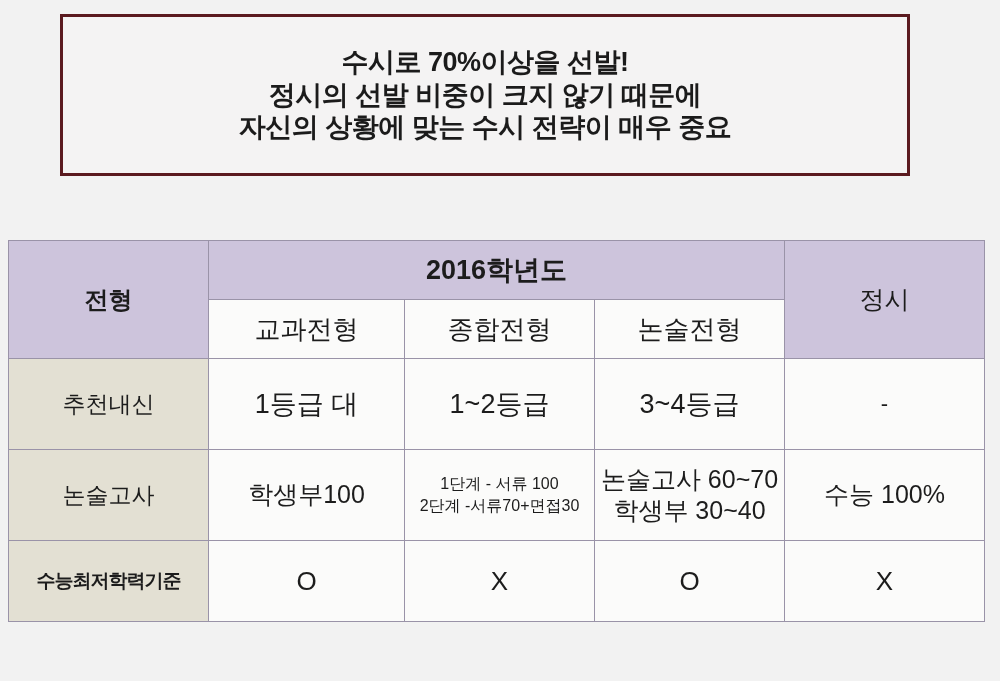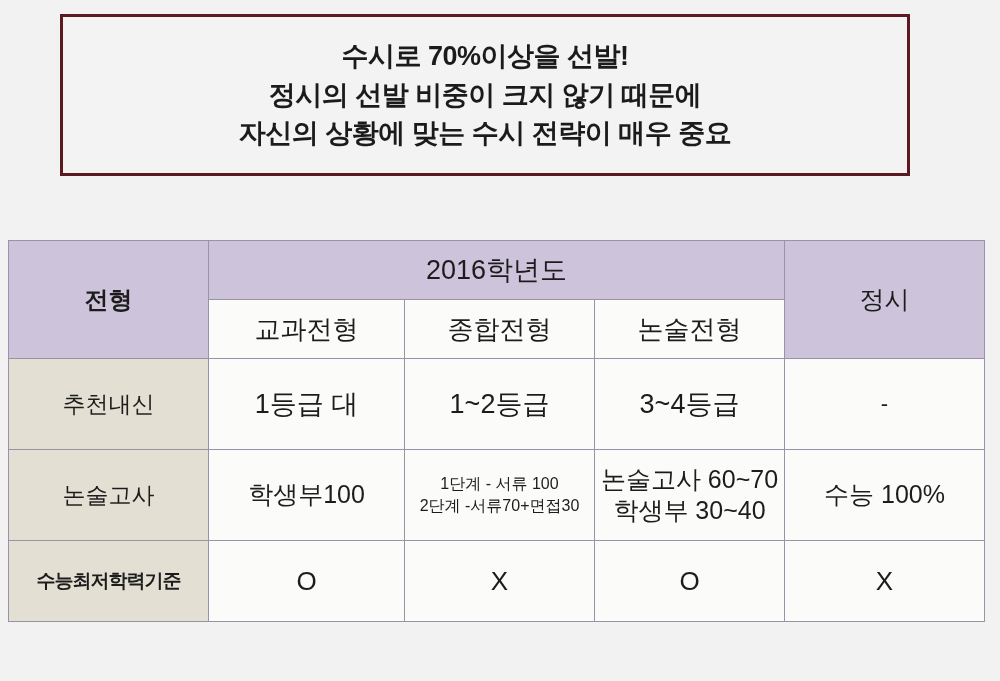--- a/index.html
+++ b/index.html
@@ -28,21 +28,20 @@
     top: 14px;
     width: 850px;
     height: 162px;
     border: 3px solid #5b1a1f;
     background: #f4f3f3;
     box-sizing: border-box;
     display: flex;
     flex-direction: column;
     align-items: center;
     justify-content: center;
-    gap: 6px;
   }
   .banner-line {
     font-size: 27px;
     font-weight: bold;
     letter-spacing: -0.5px;
     color: #1b1b1b;
     line-height: 1.2;
     white-space: nowrap;
   }
 
@@ -73,21 +72,21 @@
   .col-e { width: 200px; }
 
   .hd-purple {
     background: #cdc4dc;
     font-weight: bold;
     font-size: 24px;
   }
   .hd-year {
     background: #cdc4dc;
     font-size: 27px;
-    font-weight: normal;
+    font-weight: bold;
     height: 58px;
   }
   .hd-sub {
     background: #fbfbfa;
     font-size: 26px;
     height: 58px;
     margin-top: 15px;
   }
   .hd-jeongsi {
     background: #cdc4dc;

